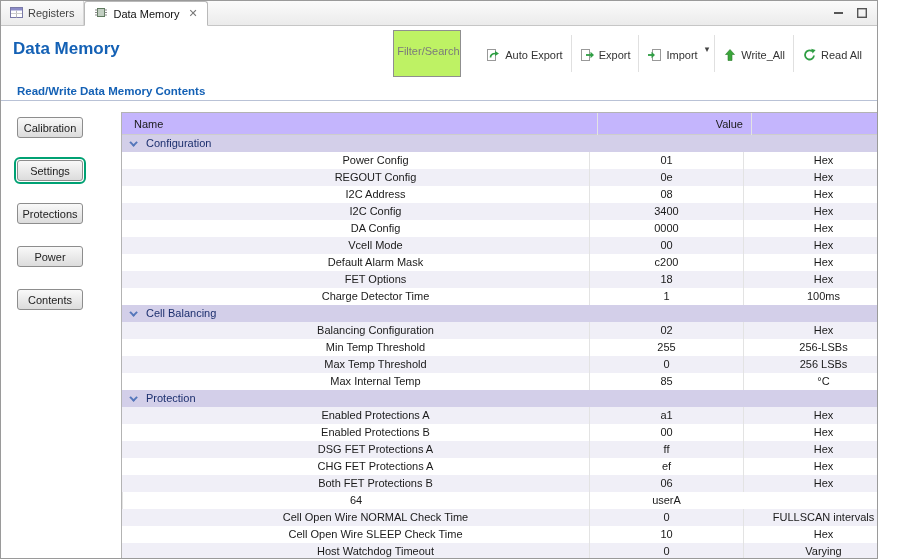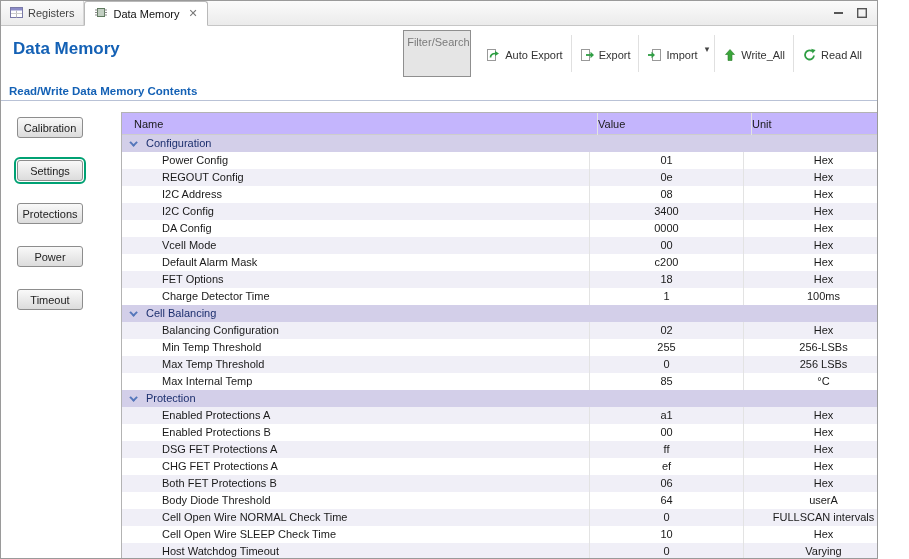--- a/index.html
+++ b/index.html
@@ -18,57 +18,57 @@
   .tab.active { background:#fff; border:1px solid #b9b9b9; border-bottom:1px solid #fff;
                 margin-bottom:-1px; border-radius:3px 3px 0 0; color:#111; }
   .tab-close { font-size:11px; color:#777; margin-left:4px; }
   .wincontrols { margin-left:auto; display:flex; gap:13px; align-items:center; padding-right:10px; }
   .wbtn { display:flex; align-items:center; }
 
   
   .header { position:absolute; top:25px; left:0; right:0; height:55px; background:#fff; display:flex; }
   .page-title { font-size:17px; font-weight:bold; color:#1461b5; padding:13px 0 0 12px; }
   .toolbar { margin-left:auto; display:flex; align-items:stretch; padding:4px 8px 4px 0; }
-  .filterbox { width:68px; border:1px solid #8f8f8f; background:#e5e5e5; font-size:11px;
-               color:#7b7b7b; padding:5px 3px; margin-right:8px; }
+  .filterbox { width:68px; border:1px solid #8f8f8f; background:#bef264; font-size:11px;
+               color:#7b7b7b; padding:14px 3px; margin-right:18px; }
   .tbuttons { display:flex; align-items:stretch; }
   .tbtn { display:flex; flex-direction:row; align-items:center; justify-content:flex-end;
           gap:4px; padding:4px 7px 2px; font-size:11px; color:#333; }
   .ticon { height:16px; display:flex; align-items:center; }
   .tsep { width:1px; background:#e0e0e0; margin:5px 1px; }
   .dropdown-arrow { align-self:center; font-size:9px; color:#444; padding:0 4px 10px 0; }
 
   
   .content-header { position:absolute; top:80px; left:0; right:0; height:20px;
                     font-size:11.5px; font-weight:bold; color:#1461b5;
-                    padding:4px 0 0 8px; border-bottom:1px solid #b9c2d6; background:#fff; }
+                    padding:4px 0 0 16px; border-bottom:1px solid #b9c2d6; background:#fff; }
 
   
   .main { position:absolute; top:100px; left:0; right:0; bottom:0; background:#fff; }
 
   .sidebar { position:absolute; left:16px; top:16px; width:66px;
              display:flex; flex-direction:column; gap:22px; }
   .side-btn { height:21px; font-size:11px; color:#222; font-family:inherit;
               background:linear-gradient(#f9f9f9,#dcdcdc);
               border:1px solid #8d8d8d; border-radius:3px; padding:0; }
   .side-btn.selected { outline:2px solid #00a173; outline-offset:1px; }
 
   .tablewrap { position:absolute; left:120px; top:11px; width:783px;
                border:1px solid #b3b3b3; background:#fff; font-size:11px; color:#1a1a1a; }
   .trow { display:grid; grid-template-columns:467px 154px 1fr; height:17px; line-height:17px; }
   .thead { height:22px; line-height:22px; border-bottom:1px solid #cdcdcd; background:#c4b5fd; }
   .hc-name { padding-left:12px; }
-  .hc-value, .hc-unit { text-align:left;margin-left:8px; }
+  .hc-value, .hc-unit { text-align:right;margin-left:8px; }
   .col-sep { border-left:1px solid #e3e3e3; }
   .row-section { background:#d3cfe9; color:#1c2f6e; display:flex; align-items:center;
                  gap:8px; padding-left:10px; }
   .chev { width:6px; height:6px; border-left:2px solid #5577bb; border-bottom:2px solid #5577bb;
           display:inline-block; transform:rotate(-45deg) translateY(-2px); }
   .row-alt { background:#f0eff7; }
-  .cell-name { padding-left:40px; white-space:nowrap; overflow:hidden; }
+  .cell-name { padding-left:40px; white-space:nowrap; overflow:hidden;text-align:center; }
   .cell-val, .cell-unit { text-align:center; }
 </style>
 </head>
 <body>
 
 <div class="window">
 
   <div class="tabbar">
     <div class="tab">
       <span class="ticon-sm"><svg width="13" height="13" viewBox="0 0 13 13">
@@ -172,21 +172,21 @@
   </div>
 
   <div class="content-header">Read/Write Data Memory Contents</div>
 
   <div class="main">
     <div class="sidebar" id="sidebar">
         <button class="side-btn">Calibration</button>
         <button class="side-btn selected">Settings</button>
         <button class="side-btn">Protections</button>
         <button class="side-btn">Power</button>
-        <button class="side-btn">Timeout</button>
+        <button class="side-btn">Contents</button>
       </div>
     <div class="tablewrap" id="dm-table">
         <div class="trow thead">
           <div class="hc hc-name">Name</div>
           <div class="hc hc-value col-sep">Value</div>
           <div class="hc hc-unit col-sep">Unit</div>
         </div>
         <div class="trow row-section">
           <span class="chev"></span>
           <span class="section-label">Configuration</span>
@@ -283,21 +283,20 @@
           <div class="cell cell-name">CHG FET Protections A</div>
           <div class="cell cell-val col-sep">ef</div>
           <div class="cell cell-unit col-sep">Hex</div>
         </div>
         <div class="trow row-data row-alt">
           <div class="cell cell-name">Both FET Protections B</div>
           <div class="cell cell-val col-sep">06</div>
           <div class="cell cell-unit col-sep">Hex</div>
         </div>
         <div class="trow row-data">
-          <div class="cell cell-name">Body Diode Threshold</div>
           <div class="cell cell-val col-sep">64</div>
           <div class="cell cell-unit col-sep">userA</div>
         </div>
         <div class="trow row-data row-alt">
           <div class="cell cell-name">Cell Open Wire NORMAL Check Time</div>
           <div class="cell cell-val col-sep">0</div>
           <div class="cell cell-unit col-sep">FULLSCAN intervals</div>
         </div>
         <div class="trow row-data">
           <div class="cell cell-name">Cell Open Wire SLEEP Check Time</div>

